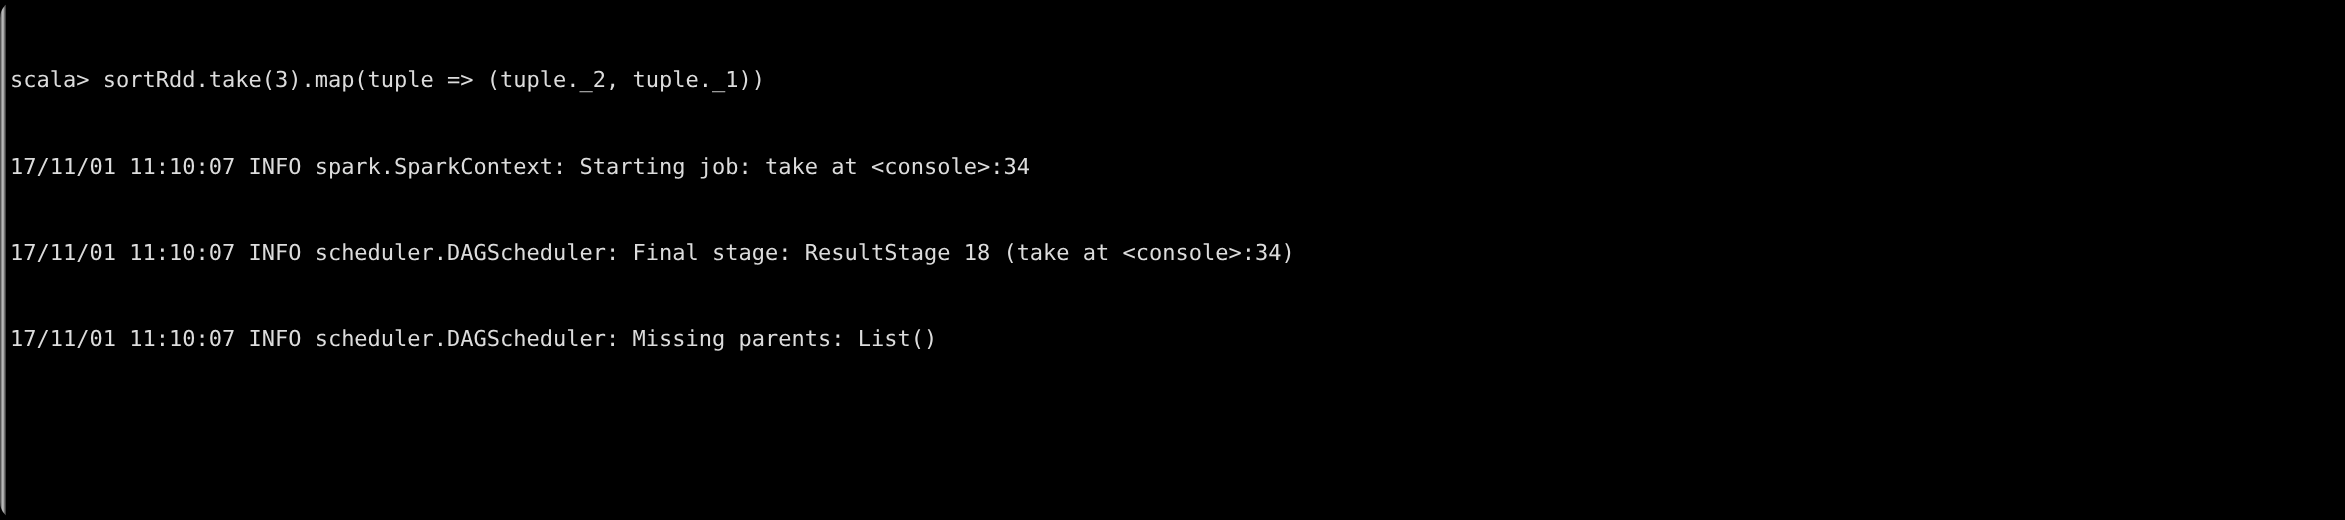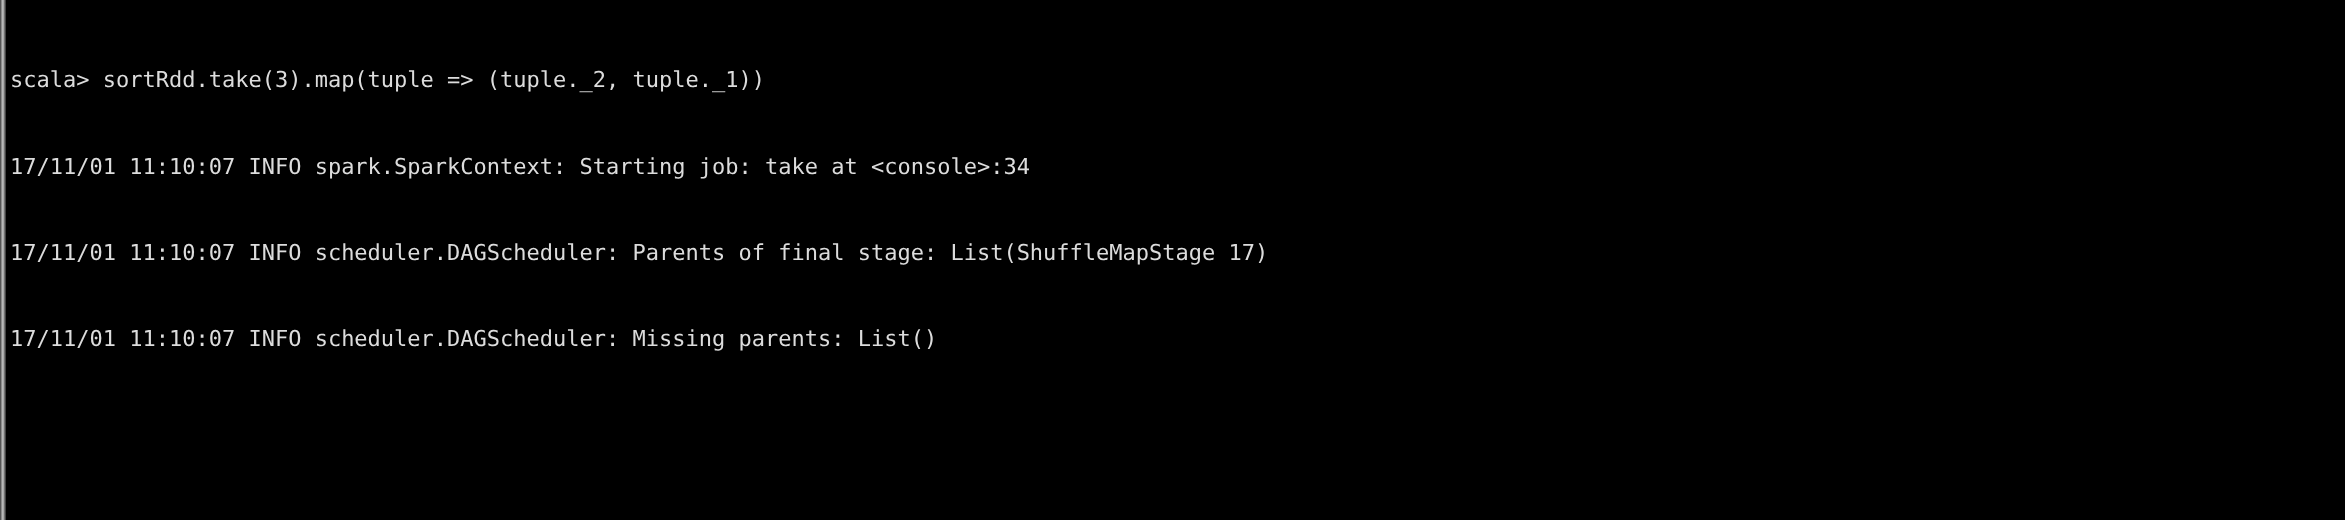--- a/index.html
+++ b/index.html
@@ -10,20 +10,21 @@
     background: #000000;
     overflow: hidden;
   }
 
   #terminal-window {
     position: relative;
     width: 2345px;
     height: 520px;
     background: #000000;
     overflow: hidden;
+    border-radius: 18px;
   }
 
   
   #left-gutter {
     position: absolute;
     left: 0;
     top: 0;
     width: 6px;
     height: 520px;
     background: linear-gradient(to right,
@@ -57,21 +58,21 @@
 </head>
 <body>
 
 <div id="terminal-window">
 
   <div id="left-gutter"></div>
 
   <div id="console-output">
     <span class="console-line">scala&gt; sortRdd.take(3).map(tuple =&gt; (tuple._2, tuple._1))</span>
     <span class="console-line">17/11/01 11:10:07 INFO spark.SparkContext: Starting job: take at &lt;console&gt;:34</span>
-    <span class="console-line">17/11/01 11:10:07 INFO scheduler.DAGScheduler: Parents of final stage: List(ShuffleMapStage 17)</span>
+    <span class="console-line">17/11/01 11:10:07 INFO scheduler.DAGScheduler: Final stage: ResultStage 18 (take at &lt;console&gt;:34)</span>
     <span class="console-line">17/11/01 11:10:07 INFO scheduler.DAGScheduler: Missing parents: List()</span>
     
     
     
     
     
     
   </div>
 
 </div>

